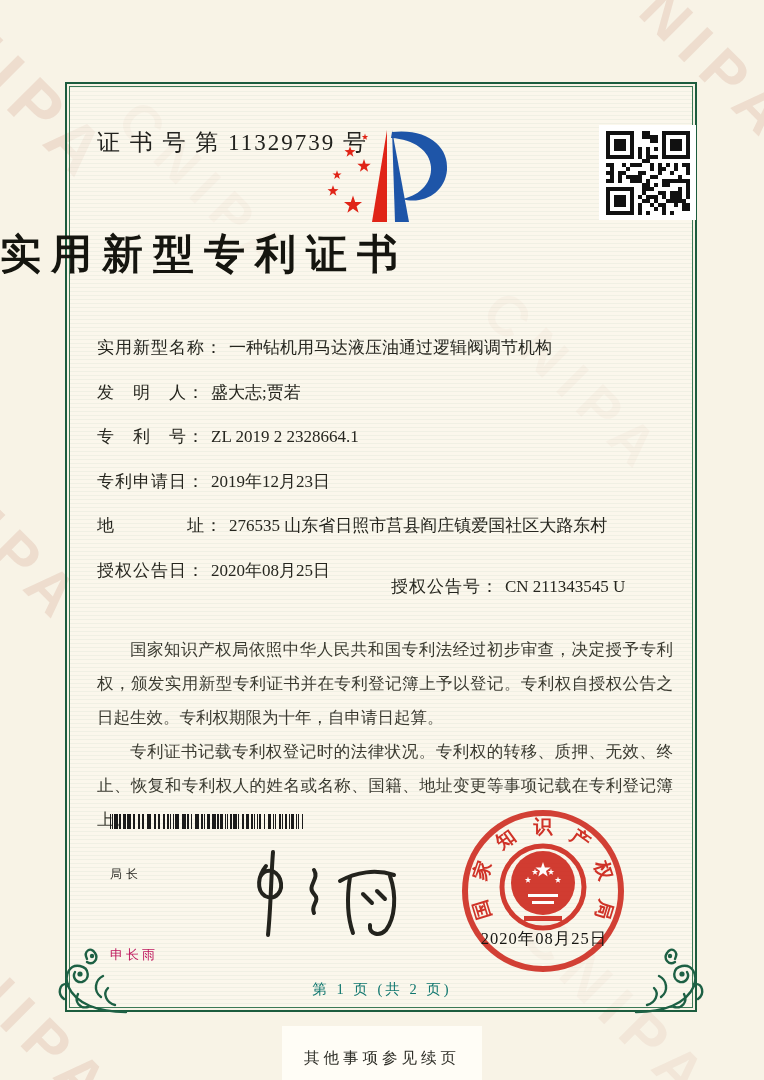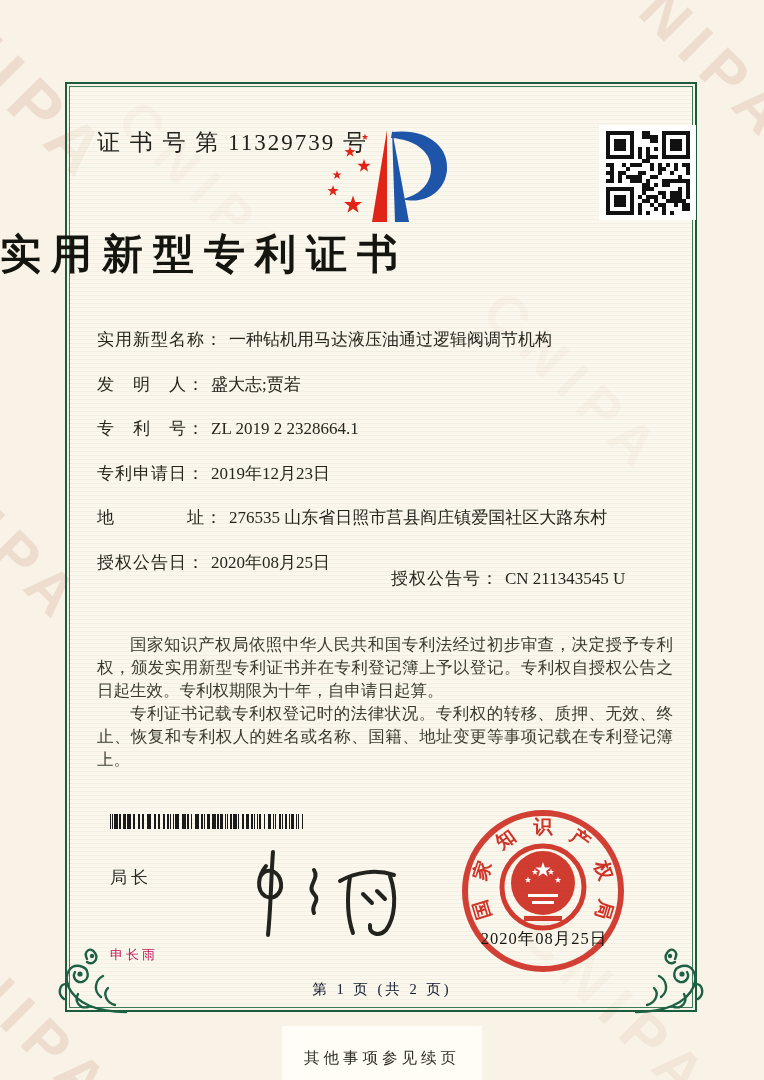--- a/index.html
+++ b/index.html
@@ -40,42 +40,42 @@
   
   .cert-no{position:absolute;z-index:2;left:97px;top:127px;font-size:23px;letter-spacing:2px;color:#22221e;}
   .logo{position:absolute;z-index:2;left:325px;top:127px;}
   .qr-patch{position:absolute;z-index:2;left:599px;top:125px;width:97px;height:95px;background:#ffffff;}
   .qr{position:absolute;z-index:3;left:606px;top:131px;}
   .title{
     position:absolute;z-index:2;left:0;width:100%;top:227px;
     font-size:41px;font-weight:bold;letter-spacing:10px;color:#15150f;
   }
   
-  .fields{position:absolute;z-index:2;left:97px;top:328px;width:570px;font-size:17px;color:#26261f;}
+  .fields{position:absolute;z-index:2;left:97px;top:336px;width:570px;font-size:17px;color:#26261f;}
   .frow{height:44.5px;white-space:nowrap;position:relative;}
   .flabel{letter-spacing:1px;}
   .fvalue{margin-left:6px;}
   .grant-no-group{position:absolute;left:294px;top:0;margin-top:16px;}
   
   .legal{
     position:absolute;z-index:2;left:97px;top:633px;width:576px;
-    font-size:16.5px;line-height:23px;color:#3a3a30;text-align:justify;
+    font-size:16.5px;line-height:34px;color:#3a3a30;text-align:justify;
   }
   .legal p{margin:0;text-indent:2em;}
   
   .barcode{position:absolute;z-index:2;left:110px;top:814px;}
-  .signer-title{position:absolute;z-index:2;left:110px;top:866px;font-size:17px;letter-spacing:4px;color:#2c2c26;}
+  .signer-title{position:absolute;z-index:2;left:110px;top:866px;font-size:12px;letter-spacing:4px;color:#2c2c26;}
   .signer-name{position:absolute;z-index:2;left:110px;top:946px;font-size:13px;letter-spacing:3px;color:#be185d;}
   .signature{position:absolute;z-index:2;left:222px;top:846px;}
   .seal{position:absolute;z-index:3;left:446px;top:788px;}
   .seal-date{
     position:absolute;z-index:4;left:446px;top:928px;width:196px;text-align:center;
     font-size:16.5px;letter-spacing:1px;color:#161612;
   }
-  .page-num{position:absolute;z-index:2;left:0;width:100%;top:980px;text-align:center;font-size:14.5px;letter-spacing:3px;color:#0f172a;}
+  .page-num{position:absolute;z-index:2;left:0;width:100%;top:980px;text-align:center;font-size:14.5px;letter-spacing:3px;color:#0f766e;}
   .ornament{position:absolute;z-index:2;top:946px;}
   .ornament.left{left:56px;}
   .ornament.right{left:634px;transform:scaleX(-1);}
   .continuation{
     position:absolute;z-index:2;left:50%;transform:translateX(-50%);top:1026px;
     background:#fffdf6;padding:22px 22px;font-size:15.5px;letter-spacing:4px;color:#2e2e27;
   }
 </style>
 </head>
 <body>

